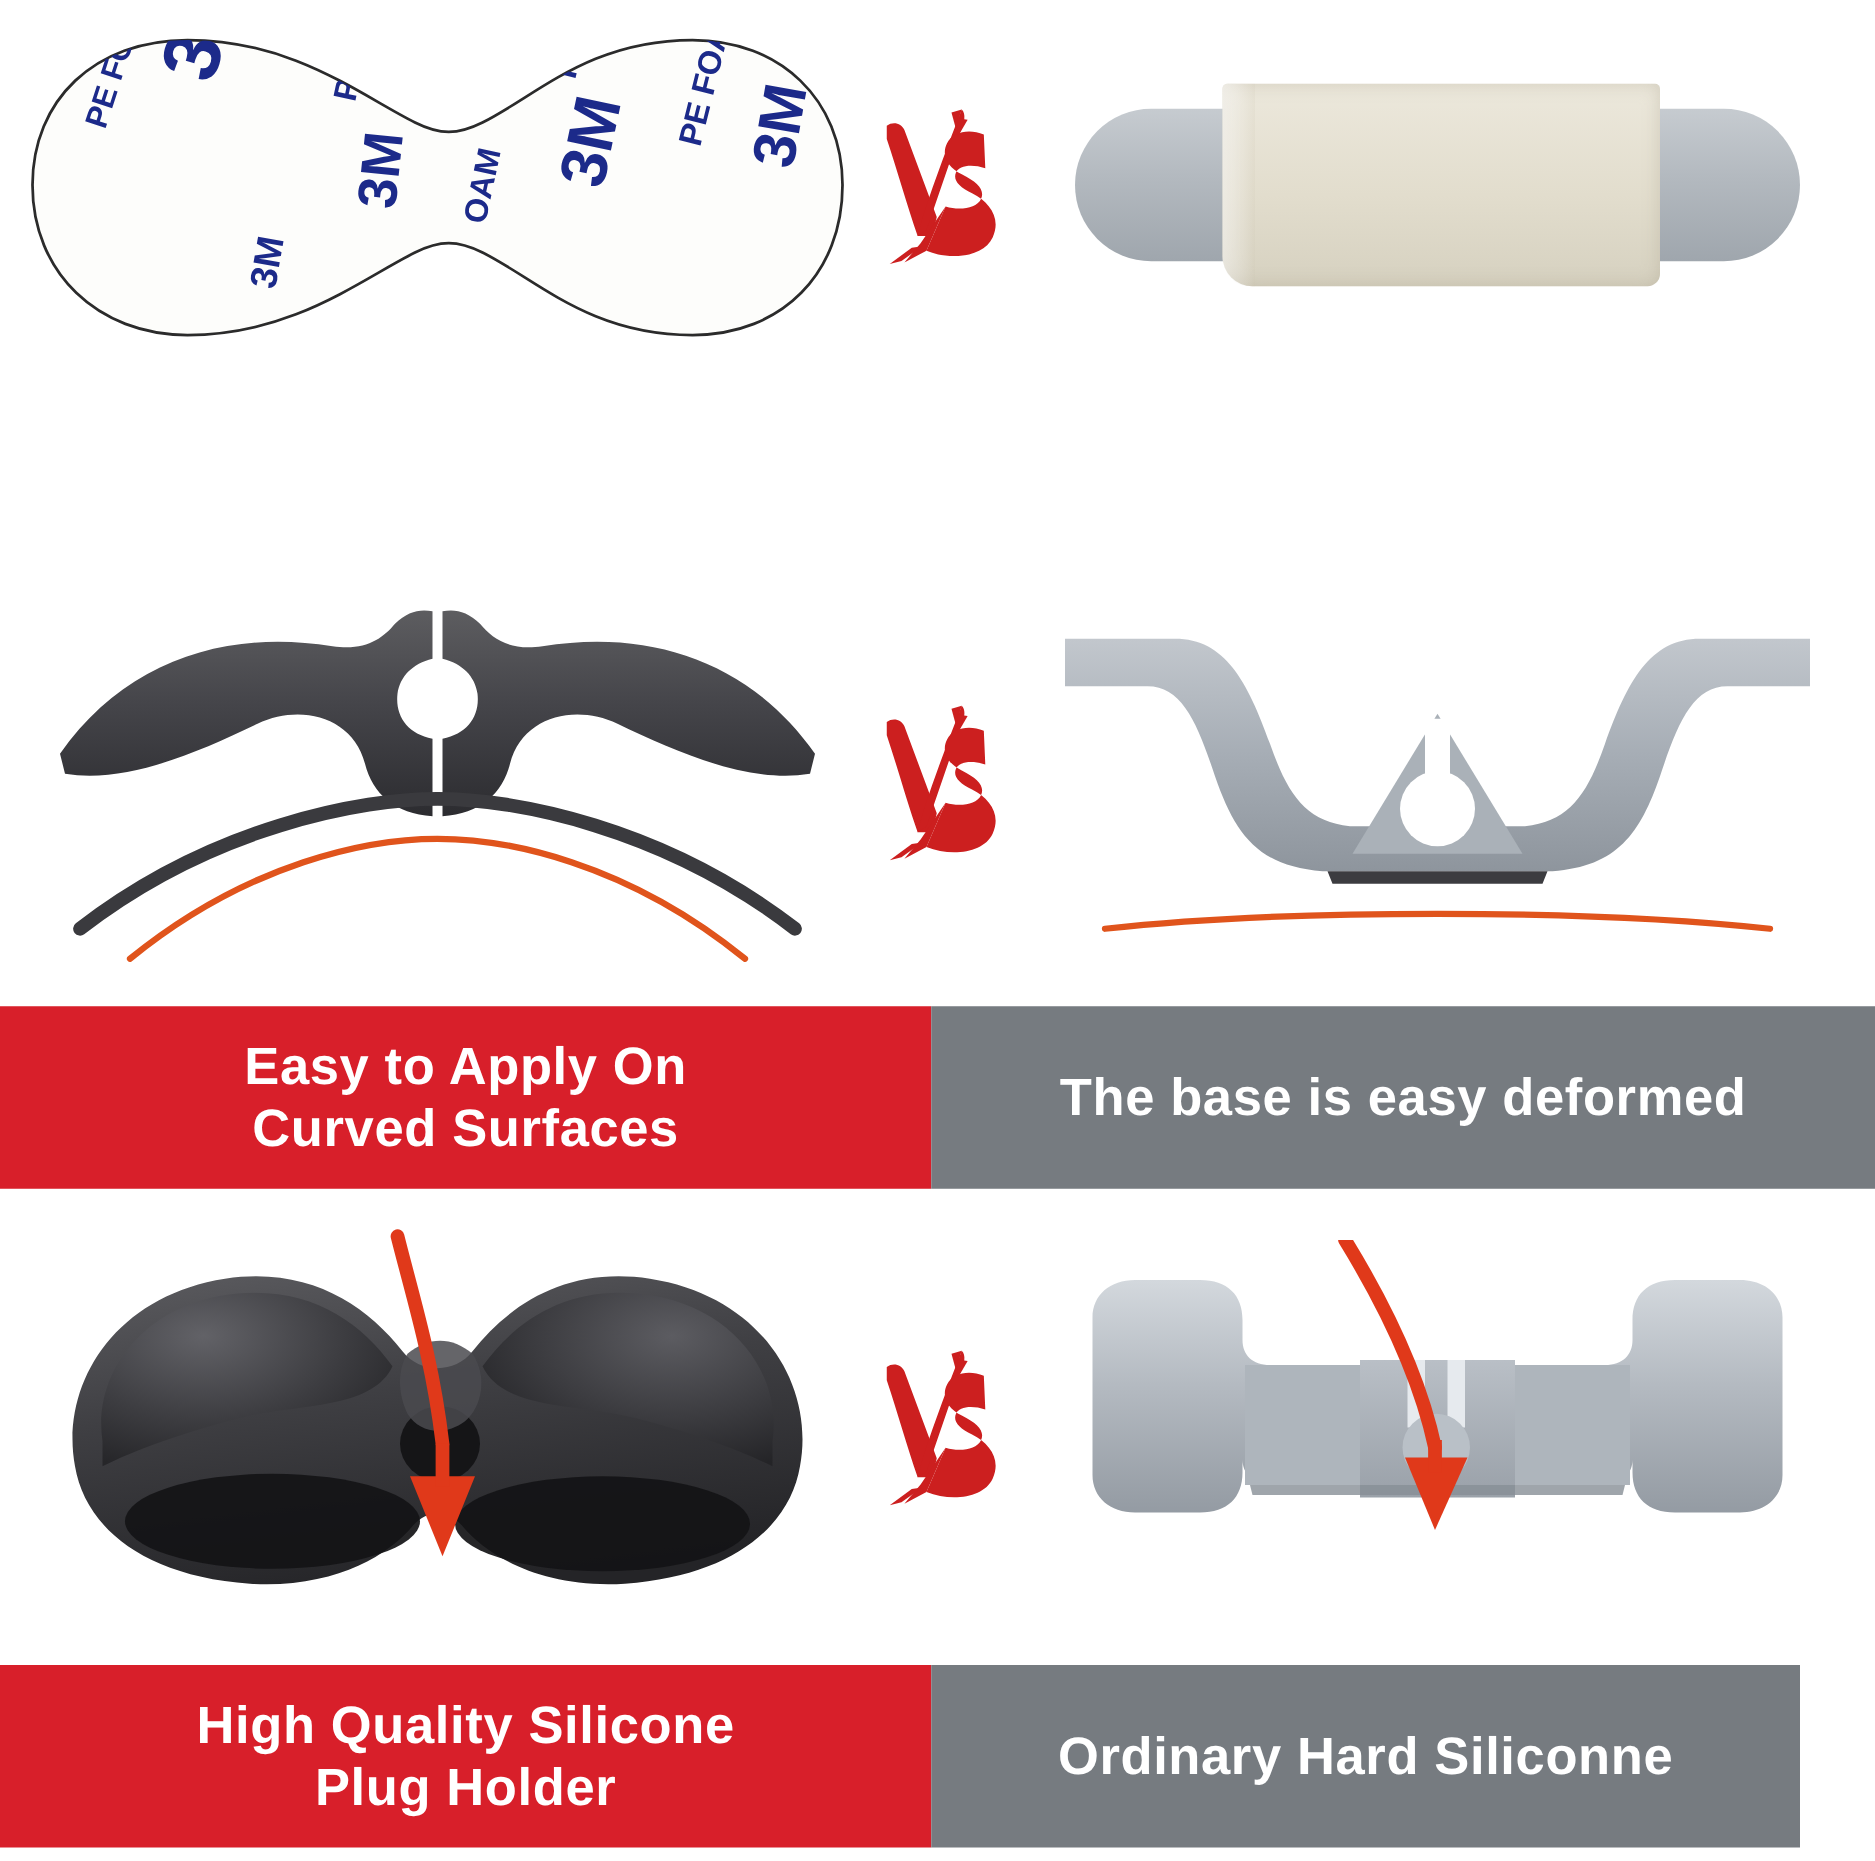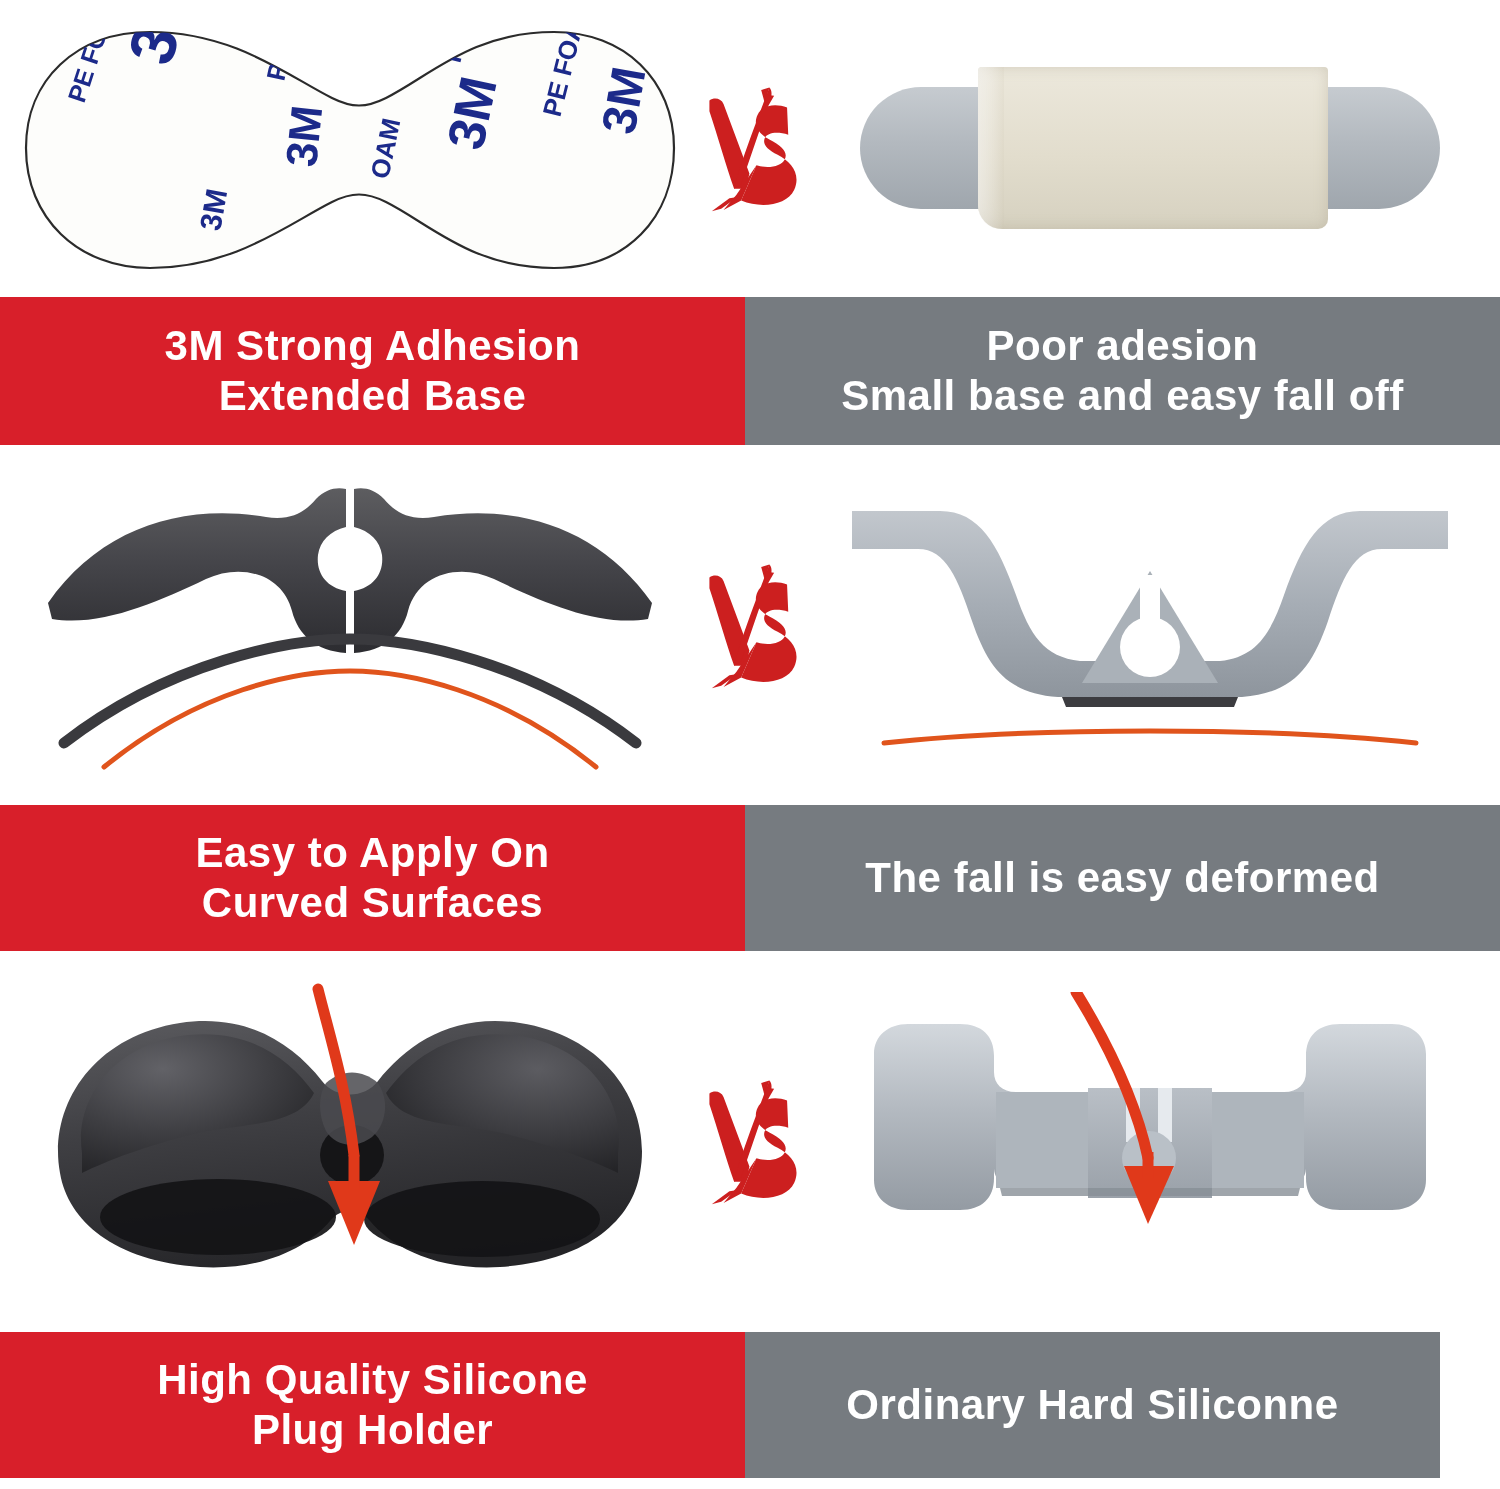--- a/index.html
+++ b/index.html
@@ -179,30 +179,20 @@
     </div>
 
     <div class="panel">
       <div class="gray-strip-wrap">
         <div class="gray-strip"></div>
         <div class="beige-patch"></div>
       </div>
     </div>
   </div>
 
-  <div class="banner-row" style="top:297px; height:148px;">
-    <div class="banner red b1-left">
-      <span class="line">3M Strong Adhesion</span>
-      <span class="line">Extended Base</span>
-    </div>
-    <div class="banner gray b1-right">
-      <span class="line">Poor adesion</span>
-      <span class="line">Small base and easy fall off</span>
-    </div>
-  </div>
 
   <div class="product-row" style="top:445px; height:360px;">
 
     <div class="panel">
       <svg width="640" height="300" viewBox="0 0 640 300">
         <defs>
           <linearGradient id="blkGrad" x1="0" y1="0" x2="0" y2="1">
             <stop offset="0%" stop-color="#5d5d60"></stop>
             <stop offset="45%" stop-color="#45454a"></stop>
             <stop offset="100%" stop-color="#2c2c30"></stop>
@@ -291,21 +281,21 @@
       </svg>
     </div>
   </div>
 
   <div class="banner-row" style="top:805px; height:146px;">
     <div class="banner red b2-left">
       <span class="line">Easy to Apply On</span>
       <span class="line">Curved Surfaces</span>
     </div>
     <div class="banner gray b2-right">
-      <span class="line">The fall is easy deformed</span>
+      <span class="line">The base is easy deformed</span>
     </div>
   </div>
 
   <div class="product-row" style="top:951px; height:381px;">
 
     <div class="panel">
       <svg width="640" height="330" viewBox="0 0 640 330">
         <defs>
           <linearGradient id="siliGrad" x1="0.2" y1="0" x2="0.5" y2="1">
             <stop offset="0%" stop-color="#58585c"></stop>

